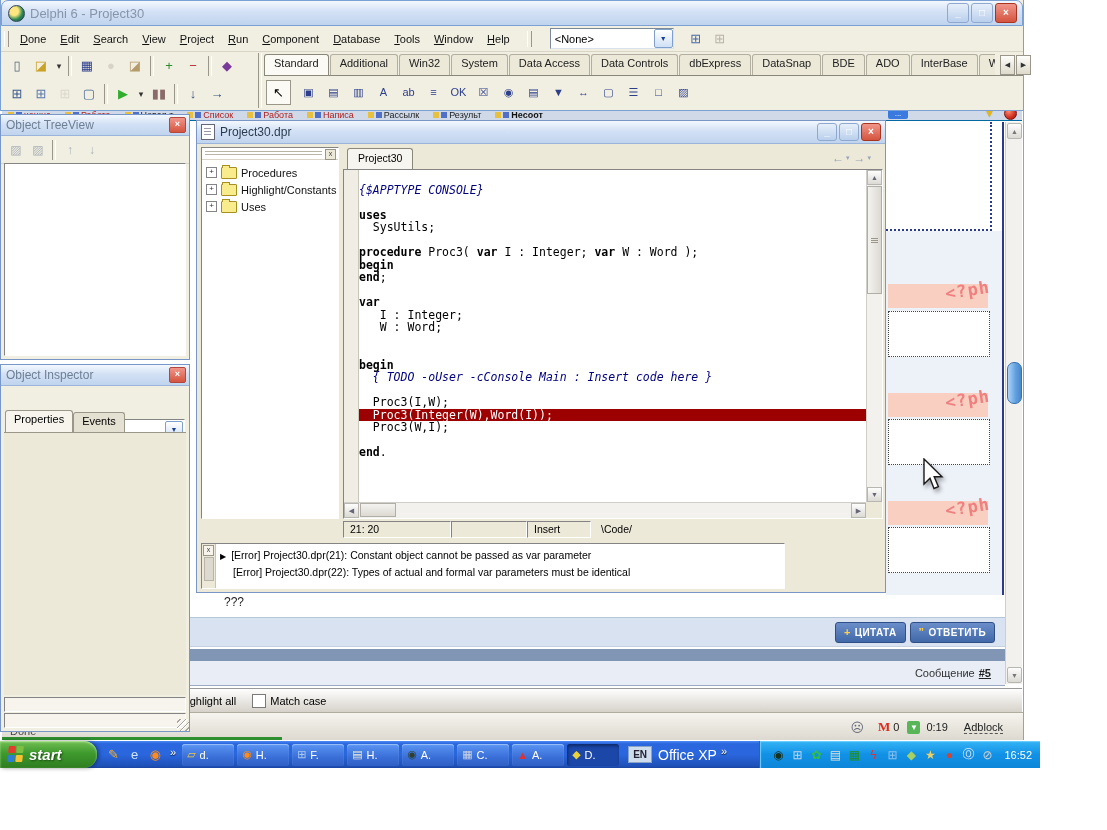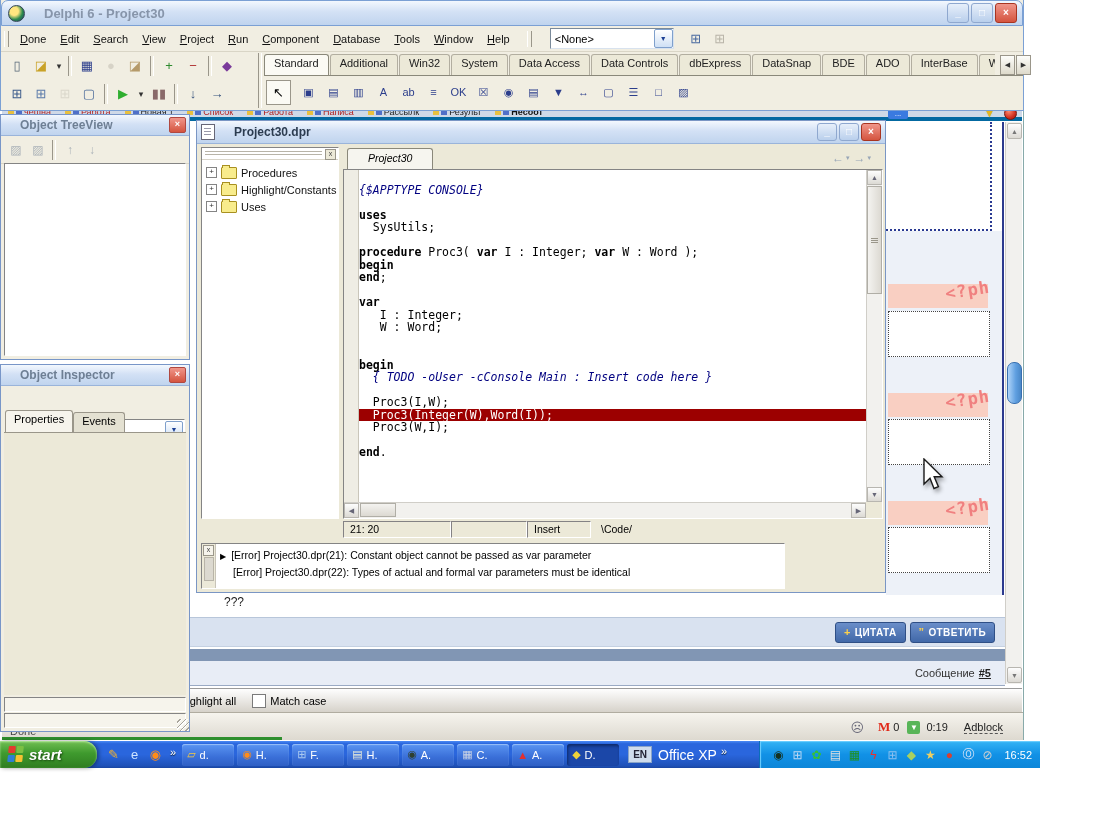--- a/index.html
+++ b/index.html
@@ -4,21 +4,21 @@
 <style>
   html,body{margin:0;padding:0;background:#fff;}
   .canvas{position:relative;width:1107px;height:830px;background:#fff;overflow:hidden;
           font-family:"Liberation Sans",sans-serif;font-size:11px;color:#000;}
   .abs{position:absolute;}
   i{font-style:normal;}
 
   
   .xp-title{background:linear-gradient(180deg,#f3f8fe 0%,#d3e1f5 45%,#c0d4ee 100%);
             border-bottom:1px solid #9ab4da;display:flex;align-items:center;}
-  .xp-title .t{font-weight:bold;font-size:12px;color:#6e7f94;padding-left:19px;white-space:nowrap;}
+  .xp-title .t{font-weight:normal;font-size:12px;color:#6e7f94;padding-left:5px;white-space:nowrap;}
   .wbtn{width:18px;height:16px;border:1px solid #8fa8cf;border-radius:3px;margin-left:2px;
         display:inline-flex;align-items:center;justify-content:center;font-size:10px;line-height:10px;
         background:linear-gradient(180deg,#e7effa,#b9cfec);color:#fff;font-weight:bold;}
   .wbtn.close{background:linear-gradient(180deg,#f0968a,#d4543f);border-color:#a83420;}
   .sunken{border:1px solid;border-color:#848484 #ffffff #ffffff #848484;}
 
   
   .topstrip{left:0;top:0;width:1024px;height:111px;z-index:40;background:#f1eee2;
             border:1px solid #7ba0d4;border-top:none;box-sizing:border-box;}
   .main-title{left:0;top:0;width:1022px;height:26px;border-radius:7px 7px 0 0;border:1px solid #7ba0d4;box-sizing:border-box;}
@@ -70,21 +70,21 @@
   .itabs{position:absolute;left:4px;top:47px;height:20px;display:flex;align-items:flex-end;}
   .itab{padding:2px 8px;font-size:11px;background:#e4e1d2;border:1px solid #9a968a;border-bottom:none;border-radius:3px 3px 0 0;height:15px;}
   .itab.active{background:#f6f4ec;height:17px;}
   .ibody{position:absolute;left:3px;right:3px;top:67px;bottom:36px;background:#ece9d8;border-top:1px solid #9a968a;}
   .istrip{position:absolute;left:3px;right:3px;height:13px;background:#f6f4ec;}
   .gripcorner{position:absolute;right:0;bottom:0;width:12px;height:12px;
       background:repeating-linear-gradient(135deg,transparent 0 2px,#a8a49a 2px 3px,#fff 3px 4px);}
 
   
   .browser{left:2px;top:106px;width:1021px;height:634px;background:#fff;z-index:10;border-right:1px solid #8aa;}
-  .tabstrip{left:0;top:0;width:1020px;height:15px;background:#cfd9e7;border-bottom:4px solid #0369a1;
+  .tabstrip{left:0;top:0;width:1020px;height:15px;background:#cfd9e7;border-bottom:1px solid #0369a1;
             display:flex;align-items:flex-end;padding-left:6px;box-sizing:border-box;overflow:hidden;}
   .tfrag{display:inline-flex;align-items:center;margin-right:14px;font-size:9px;white-space:nowrap;}
   .tfrag .sq{width:6px;height:6px;display:inline-block;margin-right:2px;}
   .tfrag .sq.a{background:#e8c040;}
   .tfrag .sq.b{background:#5070c8;}
   .minitab{display:inline-flex;width:20px;height:12px;background:#3a7ae0;color:#fff;border-radius:2px;
            align-items:center;justify-content:center;font-size:8px;margin-right:8px;}
   .funnel{position:absolute;right:28px;top:1px;color:#e6b41e;font-size:11px;text-shadow:0 0 1px #8a6;}
   .redcirc{position:absolute;right:6px;top:1px;width:13px;height:13px;border-radius:50%;
            background:radial-gradient(circle at 35% 30%,#ff8a70,#d03020 60%,#8a1a10);border:1px solid #7a150c;box-sizing:border-box;}
@@ -135,22 +135,22 @@
   .explorer{position:absolute;left:4px;top:26px;width:138px;height:372px;background:#fff;
             border:1px solid;border-color:#848484 #fff #fff #848484;box-sizing:border-box;}
   .exhead{height:11px;border-bottom:1px solid #d8d4c8;position:relative;}
   .exhead::before{content:"";position:absolute;left:3px;right:16px;top:3px;height:1px;background:#b8b4a8;box-shadow:0 3px 0 #b8b4a8;}
   .exx{position:absolute;right:2px;top:1px;width:9px;height:9px;border:1px solid #9a968a;font-size:7px;line-height:7px;text-align:center;color:#444;background:#ece9d8;}
   .exrow{display:flex;align-items:center;height:17px;padding-left:4px;}
   .plusbox{width:9px;height:9px;border:1px solid #848484;background:#fff;font-size:8px;line-height:7px;text-align:center;color:#333;margin-right:4px;}
   .fold{width:14px;height:10px;background:#f8ec8c;border:1px solid #a89020;border-radius:1px;position:relative;margin-right:4px;}
   .fold::before{content:"";position:absolute;left:0;top:-3px;width:6px;height:2px;background:#f8ec8c;border:1px solid #a89020;border-bottom:none;}
   .exlbl{font-size:11px;color:#111;}
-  .doctab{position:absolute;left:150px;top:27px;height:20px;padding:3px 20px 0;background:#f6f5ef;
-          border:1px solid #8a887a;border-bottom:none;border-radius:3px 3px 0 0;font-size:10.5px;font-style:italic;}
+  .doctab{position:absolute;left:150px;top:27px;height:20px;padding:3px 10px 0;background:#f6f5ef;
+          border:1px solid #8a887a;border-bottom:none;border-radius:3px 3px 0 0;font-size:10.5px;}
   .navarrows{position:absolute;right:10px;top:30px;color:#98a6b6;font-size:12px;display:flex;align-items:center;}
   .navarrows .c{font-size:7px;margin:0 4px 0 2px;}
   .editor{position:absolute;left:146px;top:48px;width:540px;height:350px;background:#fff;
           border:1px solid;border-color:#848484 #fff #fff #848484;box-sizing:border-box;}
   .gutter{position:absolute;left:0;top:0;bottom:16px;width:14px;background:#efede4;border-right:1px solid #cac6ba;}
   .codearea{position:absolute;left:15px;top:1px;right:16px;bottom:16px;overflow:hidden;
             font-family:"DejaVu Sans Mono",monospace;font-size:11.5px;line-height:12.5px;}
   .cl{white-space:pre;height:12.5px;}
   .cl .k{font-weight:bold;color:#000;}
   .cl .p{color:#000;}

